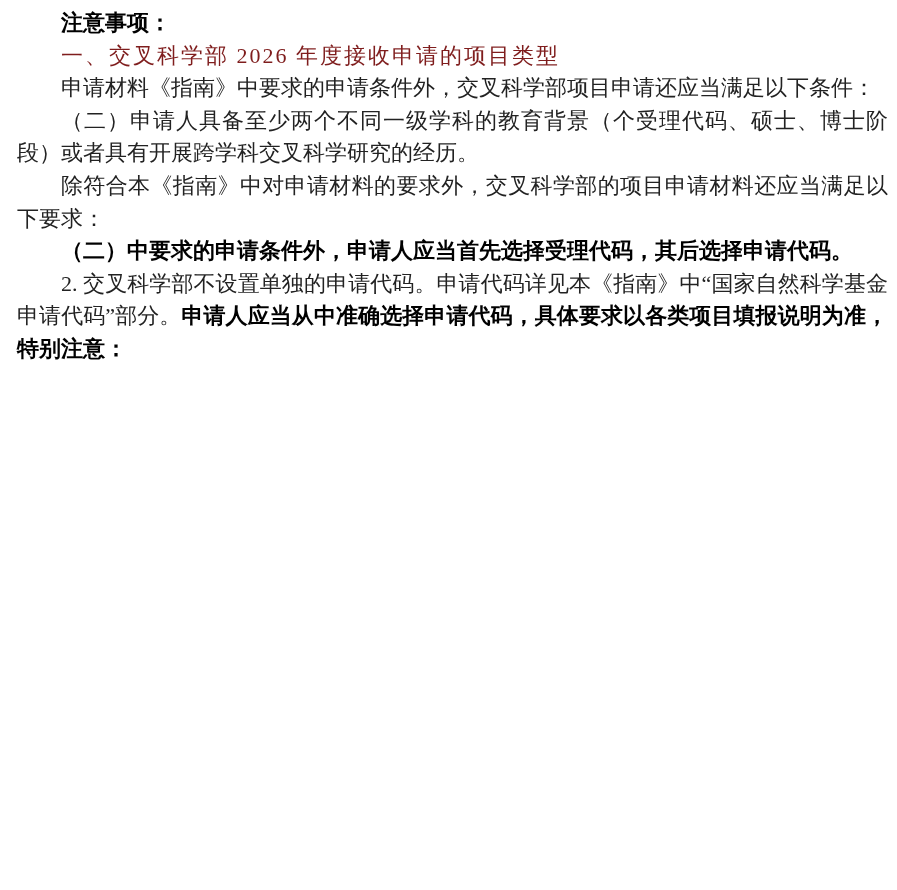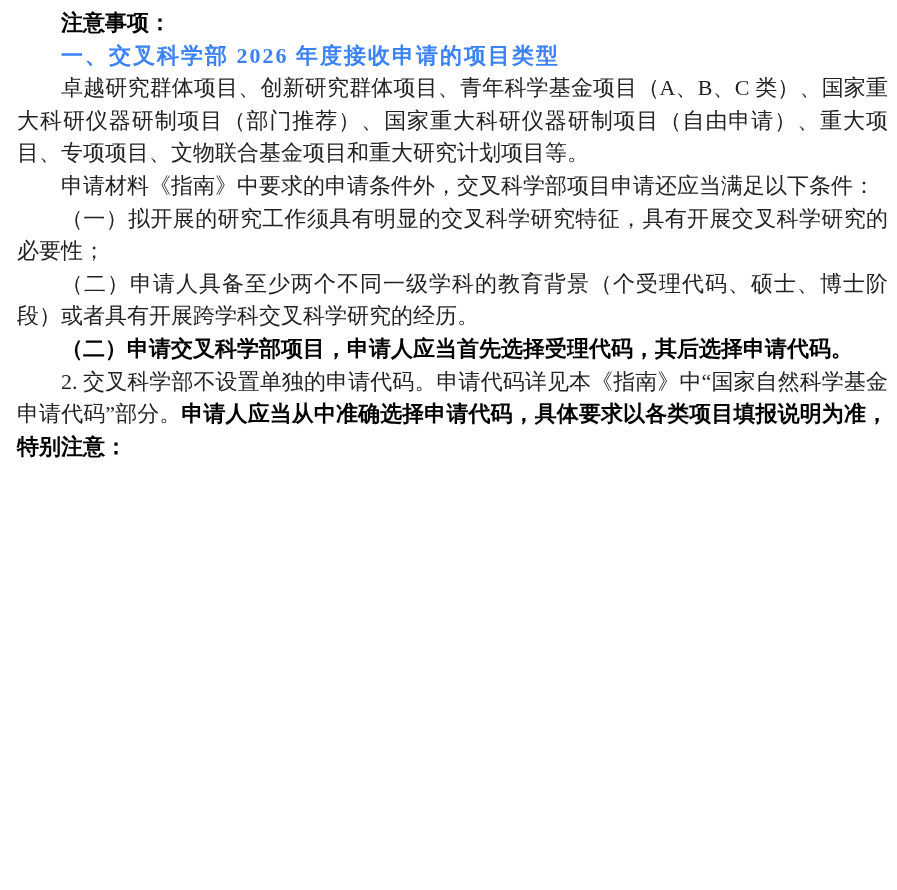--- a/index.html
+++ b/index.html
@@ -25,23 +25,23 @@
     text-indent: 44px; 
   }
   
   .song {
     font-family: "Liberation Serif", "DejaVu Serif", serif;
     color: #222222;
   }
   
   .kai {
     font-family: "Liberation Serif", "DejaVu Serif", serif;
-    font-weight: 700;
+    font-weight: 400;
     letter-spacing: 2px;
-    color: #3b82f6;
+    color: #7f1d1d;
   }
   
   .hei {
     font-family: "Liberation Sans", "DejaVu Sans", sans-serif;
     font-weight: 700;
     color: #000000;
   }
   .hei-inline {
     font-family: "Liberation Sans", "DejaVu Sans", sans-serif;
     font-weight: 700;
@@ -54,32 +54,31 @@
 </style>
 </head>
 <body>
 
 <div class="page">
 
   <p class="hei">注意事项：</p>
 
   <p class="kai">一、交叉科学部 2026 年度接收申请的项目类型</p>
 
-  <p class="song">卓越研究群体项目、创新研究群体项目、青年科学基金项目（A、B、C 类）、国家重大科研仪器研制项目（部门推荐）、国家重大科研仪器研制项目（自由申请）、重大项目、专项项目、文物联合基金项目和重大研究计划项目等。</p>
 
 
   <p class="song">申请材料《指南》中要求的申请条件外，交叉科学部项目申请还应当满足以下条件：</p>
 
-  <p class="song">（一）拟开展的研究工作须具有明显的交叉科学研究特征，具有开展交叉科学研究的必要性；</p>
 
   <p class="song sp-lg">（二）申请人具备至少两个不同一级学科的教育背景（个受理代码、硕士、博士阶段）或者具有开展跨学科交叉科学研究的经历。</p>
 
 
+  <p class="song">除符合本《指南》中对申请材料的要求外，交叉科学部的项目申请材料还应当满足以下要求：</p>
 
 
-  <p class="hei sp-xs">（二）申请交叉科学部项目，申请人应当首先选择受理代码，其后选择申请代码。</p>
+  <p class="hei sp-xs">（二）中要求的申请条件外，申请人应当首先选择受理代码，其后选择申请代码。</p>
 
 
   <p class="song sp-sm"><span>2. 交叉科学部不设置单独的申请代码。申请代码详见本《指南》中“国家自然科学基金申请代码”部分。</span><span class="hei-inline">申请人应当从中准确选择申请代码，具体要求以各类项目填报说明为准，特别注意：</span></p>
 
 
 
 </div>
 
 </body></html>

